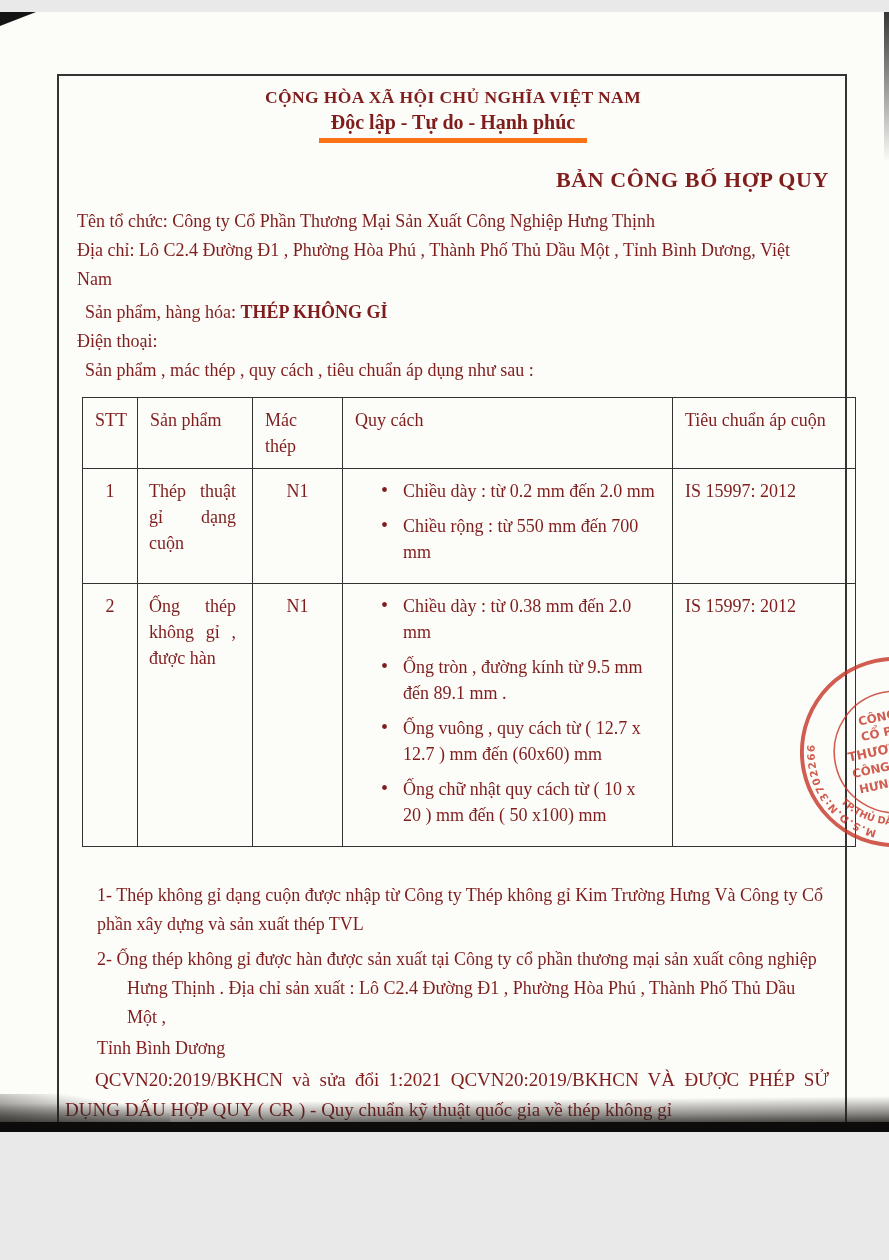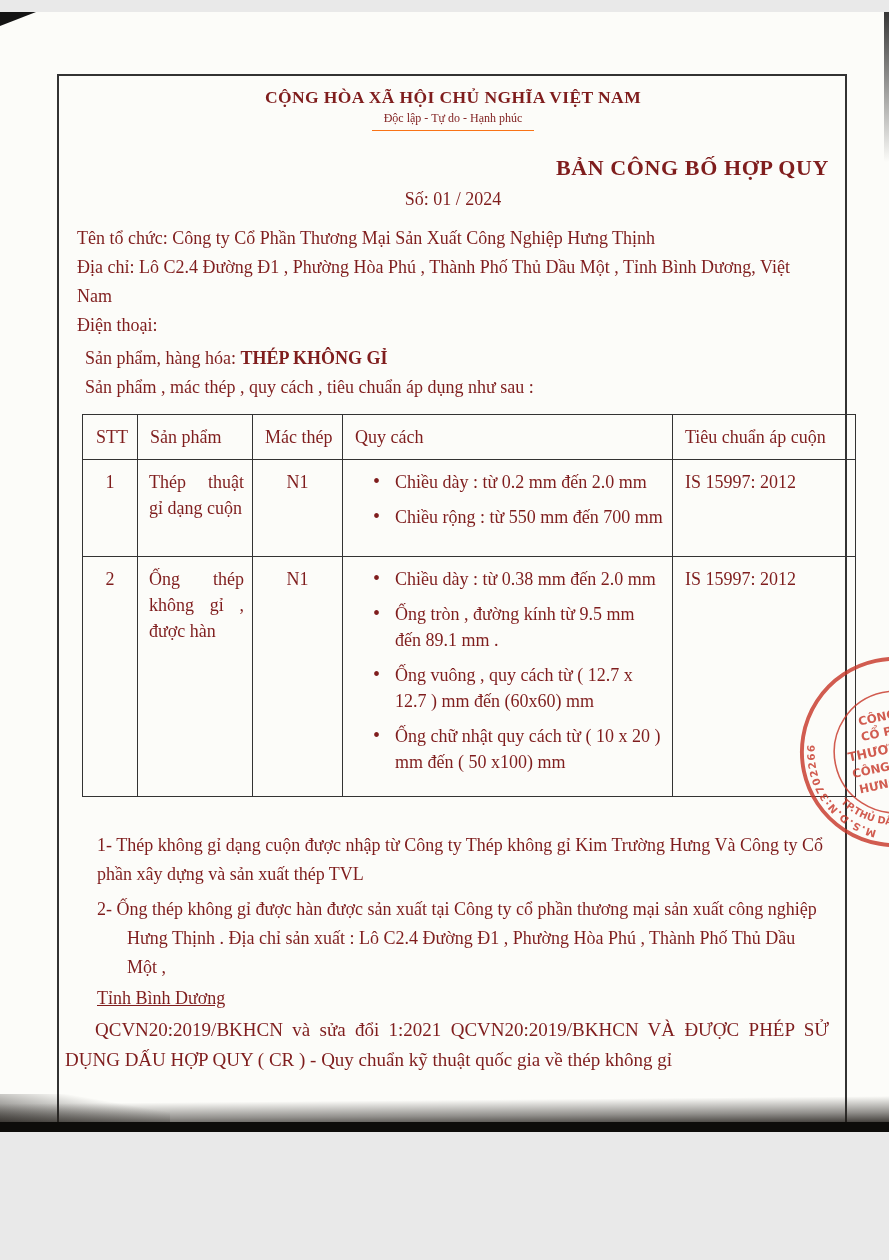--- a/index.html
+++ b/index.html
@@ -24,54 +24,54 @@
     background:linear-gradient(to top right, rgba(25,22,18,0.75), rgba(25,22,18,0) 70%); z-index:5; }
 
   
   .frame {
     position:absolute; left:57px; top:62px; width:790px; height:1092px;
     border:2px solid #333; padding:10px 16px 0 18px;
   }
 
   .nat { text-align:center; }
   .nat-title { font-size:17.5px; font-weight:bold; letter-spacing:0.4px; line-height:22px; }
-  .motto { display:inline-block; font-size:12px; font-weight:normal;
-    border-bottom:1px solid #f97316; padding:1px 12px 4px; margin-top:2px; }
+  .motto { display:inline-block; font-size:20px; font-weight:bold;
+    border-bottom:5px solid #f97316; padding:1px 12px 4px; margin-top:2px; }
 
   .doc-title { text-align:right; font-size:22px; font-weight:bold; letter-spacing:0.6px; margin-top:24px; }
   .doc-number { text-align:center; font-size:18px; margin-top:8px; }
 
   .body-text { margin-top:14px; font-size:18px; line-height:29px; }
   .par { margin-top:0; }
   .par.gap { margin-top:4px; }
   .indent-sm { padding-left:8px; }
   .bold { font-weight:bold; }
 
   table.spec {
     border-collapse:collapse; table-layout:fixed; width:773px;
     margin:12px 0 0 5px; font-size:18px;
   }
   table.spec th, table.spec td {
-    border:1.5px solid #333; vertical-align:top; padding:9px 8px;
+    border:1.5px solid #333; vertical-align:top; padding:9px 16px;
     font-weight:normal; text-align:left; line-height:26px;
   }
   table.spec thead tr { height:42px; }
   tr.row-1 { height:97px; }
   tr.row-2 { height:240px; }
   .c-stt { text-align:center !important; }
   .c-mac { text-align:center !important; }
   .c-sp { text-align:justify !important; padding-left:11px !important; }
   td.c-tc, th { padding-left:12px !important; }
   ul.bullets { list-style:none; padding-left:18px; }
   ul.bullets li { position:relative; padding-left:26px; margin-bottom:9px; }
   ul.bullets li::before { content:"•"; position:absolute; left:4px; top:-1px; font-size:20px; }
 
   .notes { margin-top:34px; margin-left:20px; width:732px; font-size:18px; line-height:29px; }
   .note-2 { margin-top:6px; padding-left:30px; text-indent:-30px; }
-  .province { margin-top:2px;text-decoration:underline; }
+  .province { margin-top:2px; }
   .conformity { margin-top:0; }
   .qcvn { margin:2px 0 0 -12px; width:764px; font-size:19px; line-height:30px;
     text-align:justify; text-indent:30px; }
 
   
   .stamp { position:absolute; left:797px; top:642px; width:196px; height:196px;
     opacity:0.82; transform:rotate(-12deg); z-index:4; }
   .stamp text { font-family:"DejaVu Sans","Liberation Sans",sans-serif; font-weight:bold; fill:#c8392b; }
 </style>
 </head>
@@ -86,27 +86,26 @@
   <div class="scan-bottom2"></div>
 
   <div class="frame">
 
     <div class="nat">
       <div class="nat-title">CỘNG HÒA XÃ HỘI CHỦ NGHĨA VIỆT NAM</div>
       <div><span class="motto">Độc lập - Tự do - Hạnh phúc</span></div>
     </div>
 
     <div class="doc-title">BẢN CÔNG BỐ HỢP QUY</div>
-    <div class="doc-number">Số: 01 / 2024</div>
 
     <div class="body-text">
       <p class="par">Tên tổ chức: Công ty Cổ Phần Thương Mại Sản Xuất Công Nghiệp Hưng Thịnh</p>
       <p class="par">Địa chỉ: Lô C2.4 Đường Đ1 , Phường Hòa Phú , Thành Phố Thủ Dầu Một , Tỉnh Bình Dương, Việt Nam</p>
+      <p class="par gap indent-sm"><span>Sản phẩm, hàng hóa: </span><span class="bold">THÉP KHÔNG GỈ</span></p>
       <p class="par">Điện thoại:</p>
-      <p class="par gap indent-sm"><span>Sản phẩm, hàng hóa: </span><span class="bold">THÉP KHÔNG GỈ</span></p>
       <p class="par indent-sm">Sản phẩm , mác thép , quy cách , tiêu chuẩn áp dụng như sau :</p>
     </div>
 
     <table class="spec">
       <colgroup>
         <col style="width:55px">
           <col style="width:115px">
           <col style="width:90px">
           <col style="width:330px">
           <col style="width:183px">

